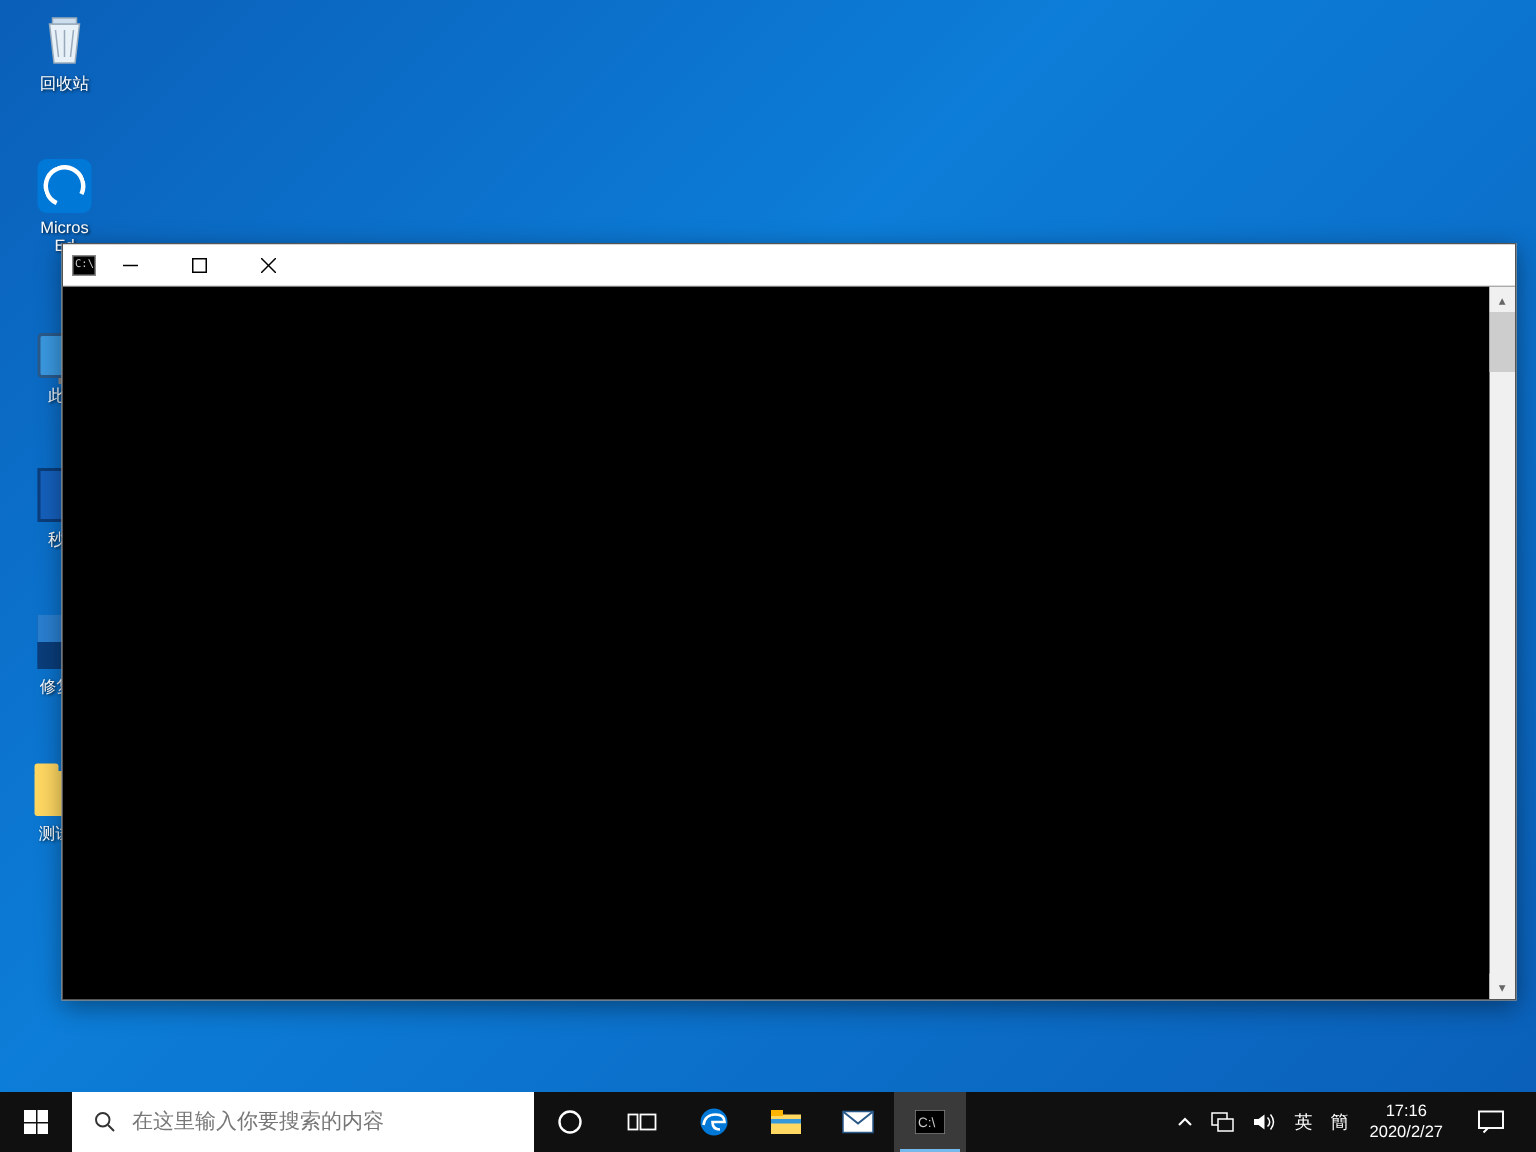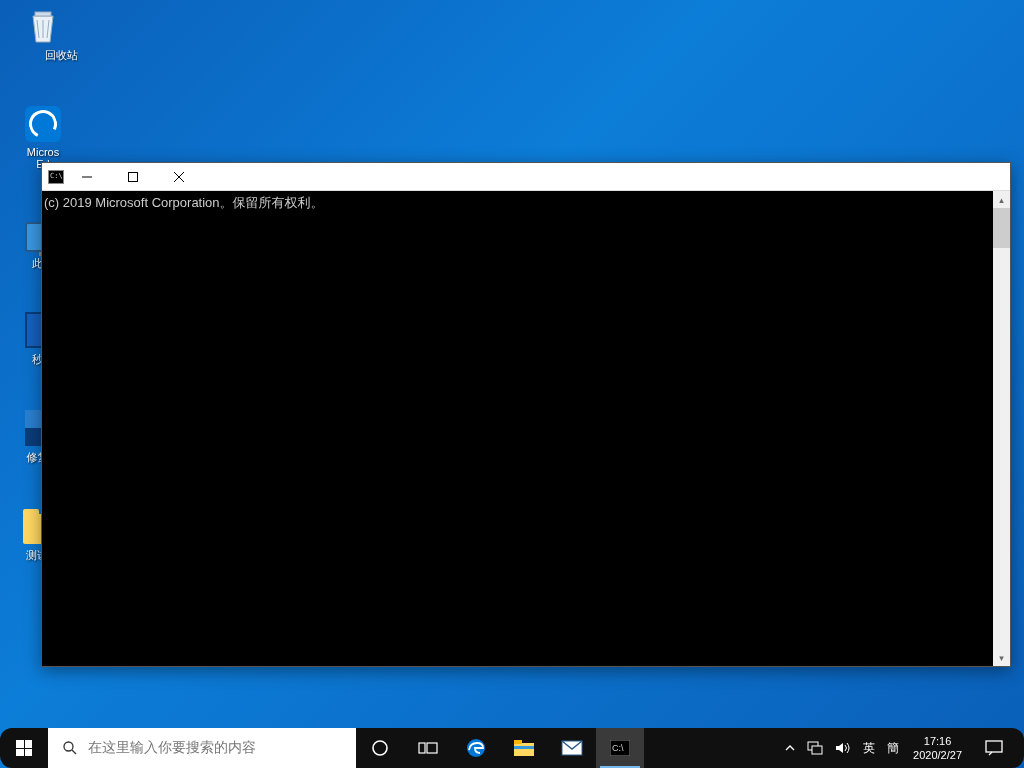--- a/index.html
+++ b/index.html
@@ -42,21 +42,21 @@
 .cmd-titlebar .win-controls { display:flex; height:100%;}
 .cmd-titlebar .win-btn { width:46px; height:100%; display:flex; align-items:center; justify-content:center; font-size:11px; color:#000; cursor:pointer;}
 .cmd-body { flex:1; background:#000; color:#ccc; font-family: "NSimSun","SimSun","Consolas",monospace; font-size:13px; padding:4px 2px; position:relative; overflow:hidden;}
 .cmd-body .line { white-space: pre; line-height:16px; letter-spacing:0px;}
 .cmd-scrollbar { position:absolute; right:0; top:0; bottom:0; width:17px; background:#f0f0f0;}
 .cmd-scrollbar .sb-btn { height:17px; background:#f0f0f0; display:flex; align-items:center; justify-content:center; color:#666; font-size:9px;}
 .cmd-scrollbar .sb-thumb { position:absolute; top:17px; left:0; right:0; height:40px; background:#cdcdcd;}
 .cmd-scrollbar .sb-btn.bottom { position:absolute; bottom:0; left:0; right:0;}
 
 
-.taskbar { position:absolute; bottom:0; left:0; right:0; height:40px; background:#101010; display:flex; align-items:stretch; color:#fff;border-radius:12px;}
+.taskbar { position:absolute; bottom:0; left:0; right:0; height:40px; background:#101010; display:flex; align-items:stretch; color:#fff;}
 .tb-start { width:48px; display:flex; align-items:center; justify-content:center; cursor:pointer;}
 .win-logo { width:16px; height:16px; display:grid; grid-template-columns:1fr 1fr; grid-template-rows:1fr 1fr; gap:1px;}
 .win-logo div { background:#fff;}
 .tb-search { flex:0 0 308px; background:#fff; display:flex; align-items:center; margin:0; cursor:text;}
 .tb-search .search-icon { margin:0 10px 0 14px; color:#333;}
 .tb-search .search-text { color:#777; font-size:14px;}
 .tb-item { width:48px; display:flex; align-items:center; justify-content:center; cursor:pointer; position:relative;}
 .tb-item.active::after { content:""; position:absolute; bottom:0; left:4px; right:4px; height:2px; background:#76b9ed;}
 .tb-item.active { background:#3a3a3a;}
 .tb-tray { margin-left:auto; display:flex; align-items:center; padding-right:0;}
@@ -64,21 +64,21 @@
 .tb-clock { padding:0 8px; text-align:center; font-size:11px; line-height:14px; display:flex; flex-direction:column; justify-content:center; cursor:pointer;}
 .tb-notif { width:48px; display:flex; align-items:center; justify-content:center; cursor:pointer;}
 .tb-showdesk { width:6px; border-left:1px solid #444; cursor:pointer;}
 
 svg { display:block; }
 </style>
 </head>
 <body>
 
 <div class="desktop">
-  <div class="desktop-icon" style="left:8px; top:6px;text-align:right;">
+  <div class="desktop-icon" style="left:8px; top:6px;">
     <div class="icon-img recycle-bin">
       <svg viewBox="0 0 40 40">
           <path d="M10 10 L30 10 L27 36 L13 36 Z" fill="#e8f0f8" stroke="#9ab" stroke-width="1"></path>
           <rect x="12" y="6" width="16" height="4" fill="#cde" stroke="#9ab"></rect>
           <path d="M14 14 L16 32 M20 14 L20 32 M26 14 L24 32" stroke="#9ab" stroke-width="1" fill="none"></path>
         </svg>
     </div>
     <div class="icon-label">回收站</div>
   </div>
 
@@ -140,21 +140,20 @@
         </div>
       <div class="win-btn close">
           <svg width="10" height="10">
             <line x1="0" y1="0" x2="10" y2="10" stroke="#000" stroke-width="1"></line>
             <line x1="10" y1="0" x2="0" y2="10" stroke="#000" stroke-width="1"></line>
           </svg>
         </div>
     </div>
   </div>
   <div class="cmd-body">
-    <div class="line">(c) 2019 Microsoft Corporation。保留所有权利。</div>
     <div class="line"></div>
     <div class="cmd-scrollbar">
       <div class="sb-btn">▴</div>
       <div class="sb-thumb"></div>
       <div class="sb-btn bottom">▾</div>
     </div>
   </div>
 </div>
 
 <div class="taskbar">

